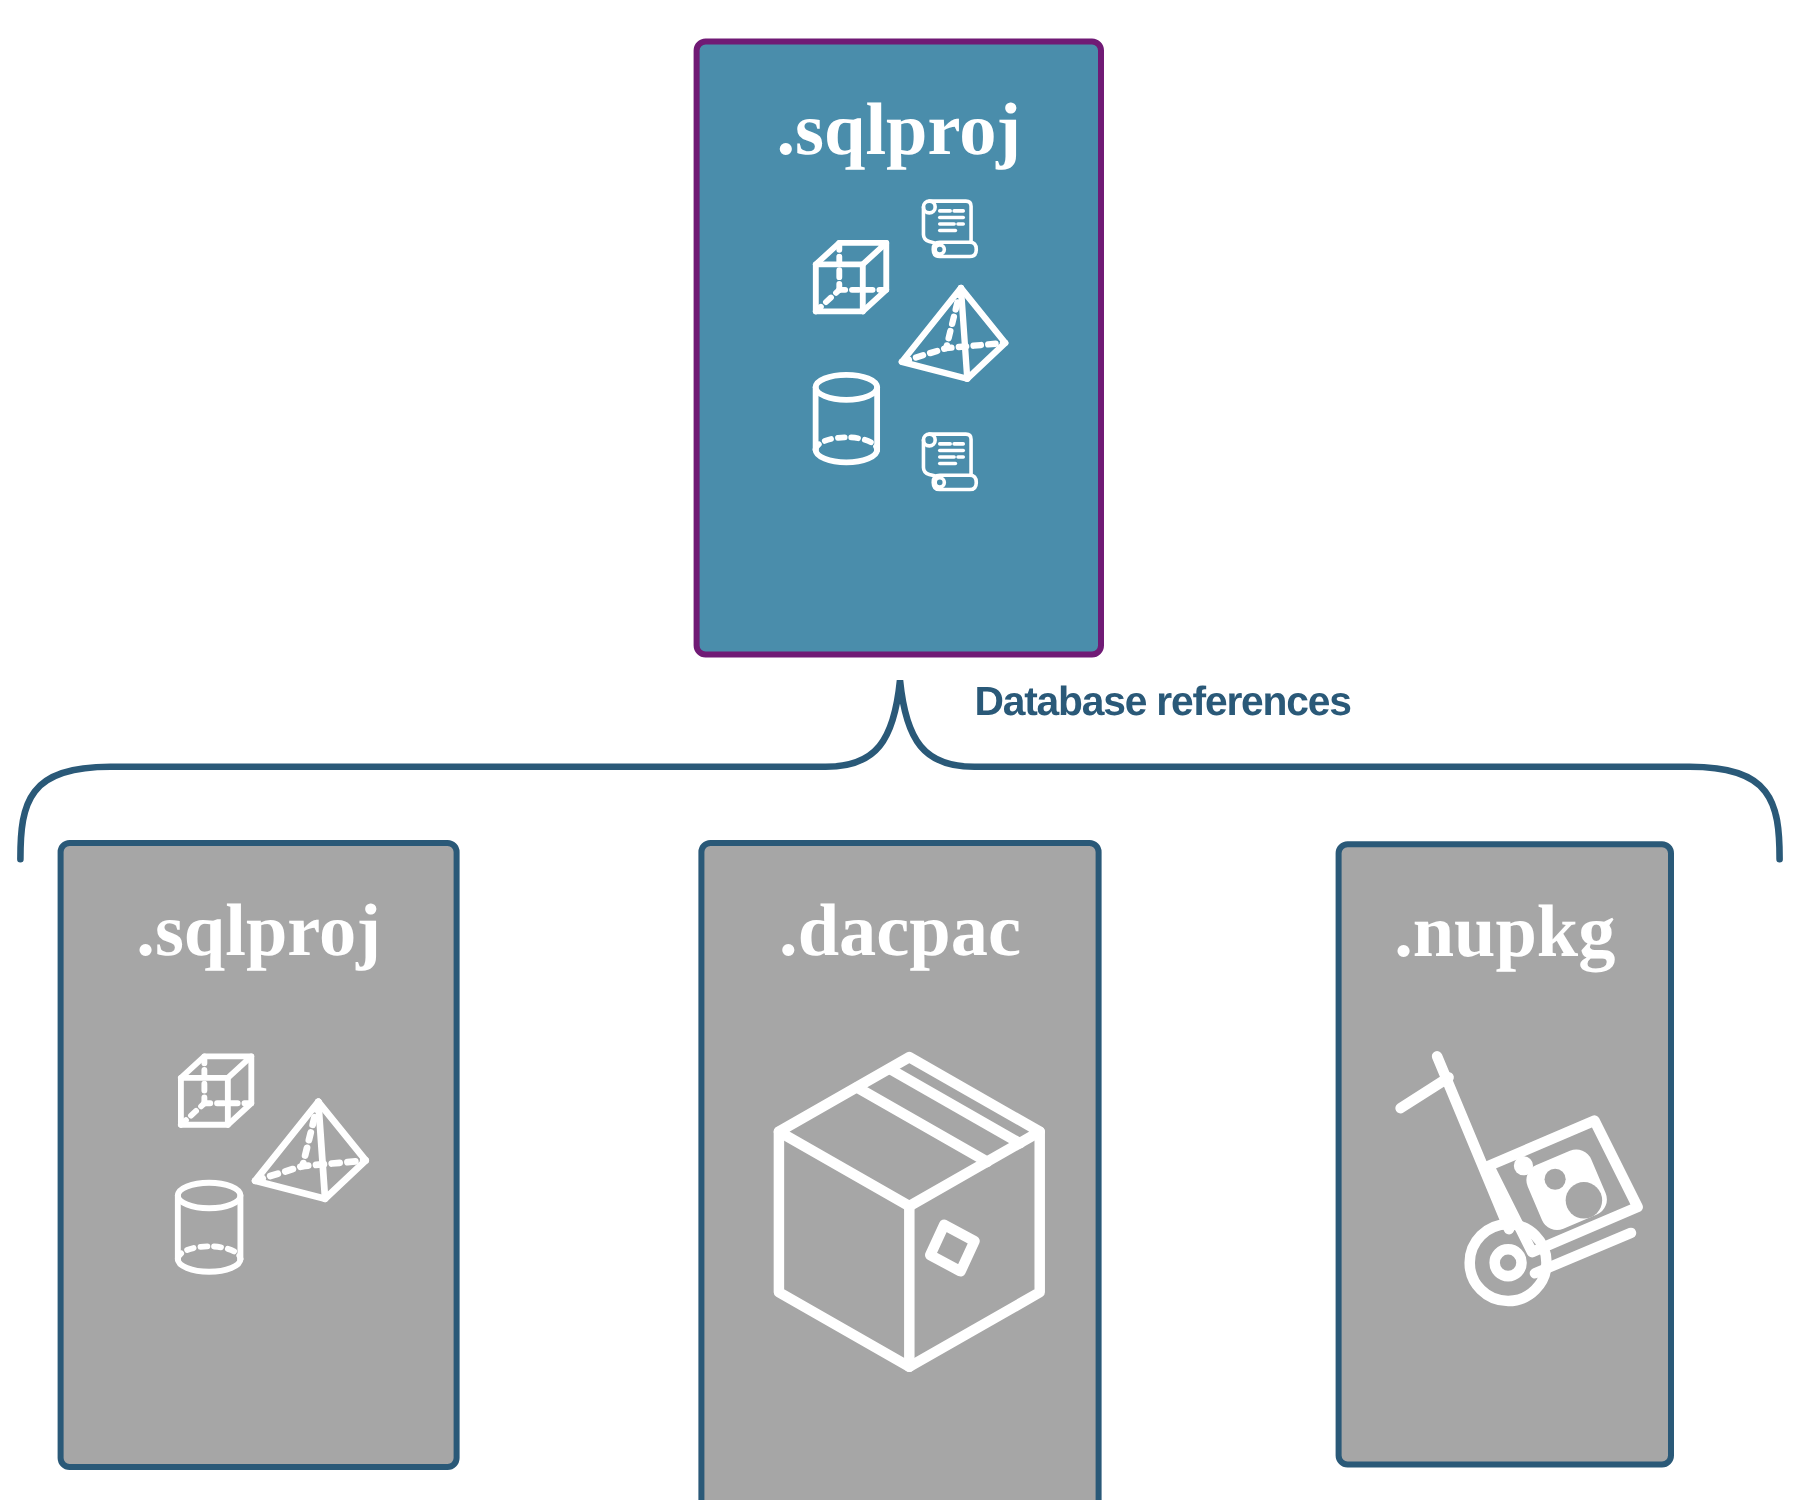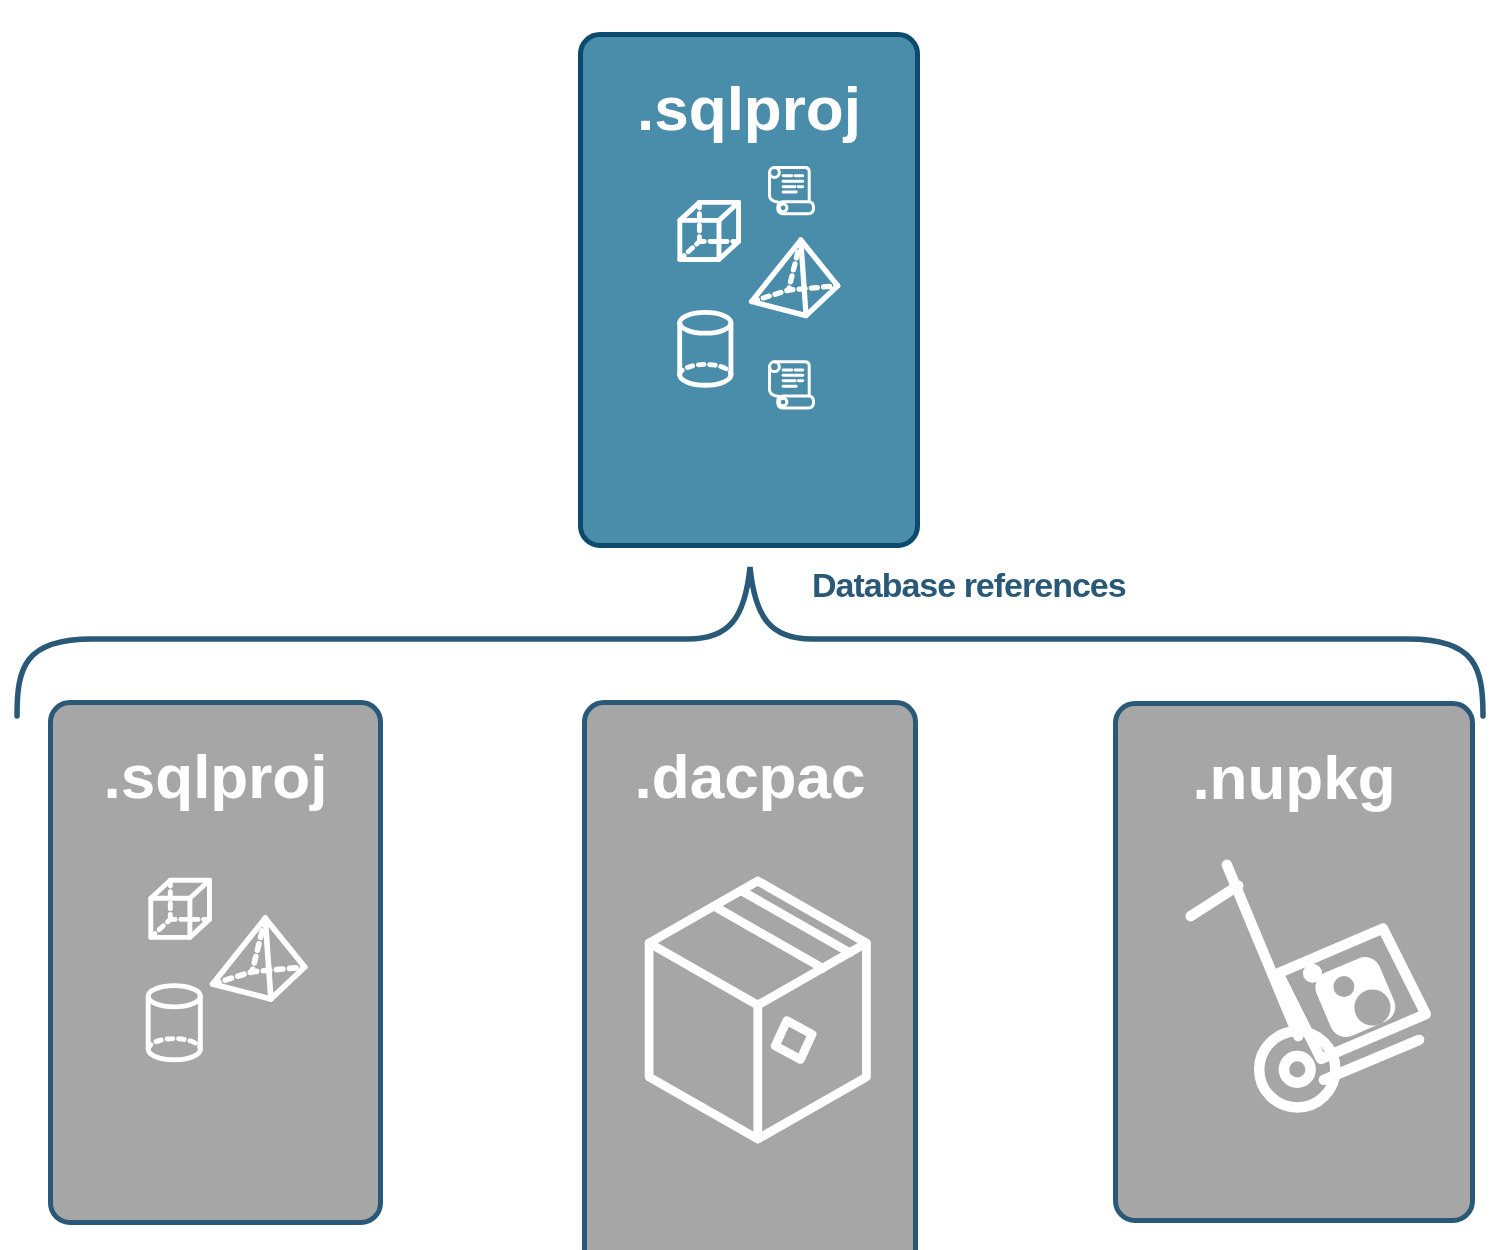--- a/index.html
+++ b/index.html
@@ -1,23 +1,23 @@
 <!DOCTYPE html>
 <html><head>
 <meta charset="utf-8">
 <style>
   html,body{margin:0;padding:0;background:#fff;}
   .canvas{position:relative;width:1500px;height:1250px;background:#ffffff;overflow:hidden;
           font-family:"Liberation Sans",sans-serif;}
-  .card{position:absolute;box-sizing:border-box;border-radius:22px;border:5px solid #0c4a6e;}
+  .card{position:absolute;box-sizing:border-box;border-radius:10px;border:5px solid #701a75;font-family:Liberation Serif, serif;}
   .card-root{left:578px;top:32px;width:342px;height:516px;background:#4A8DAB;}
   .card-child{background:#A6A6A6;border-color:#2A5978;}
   .card-child-1{left:48px;top:700px;width:335px;height:525px;}
   .card-child-2{left:582px;top:700px;width:336px;height:586px;}
-  .card-child-3{left:1113px;top:701px;width:362px;height:522px;padding-left:12px;}
+  .card-child-3{left:1113px;top:701px;width:282px;height:522px;padding-left:12px;}
   .card-title{position:absolute;left:0;right:0;top:36px;text-align:center;
               color:#ffffff;font-weight:700;font-size:62px;letter-spacing:0;}
   .card-icons{position:absolute;left:0;top:0;width:100%;height:100%;color:#ffffff;}
   .brace-layer{position:absolute;left:0;top:0;width:1500px;height:1250px;pointer-events:none;}
   .connector-label{position:absolute;left:812px;top:566px;color:#2A5978;
                    font-weight:700;font-size:34px;letter-spacing:-1px;white-space:nowrap;}
   .defs-hidden{position:absolute;width:0;height:0;overflow:hidden;}
 </style>
 </head>
 <body>

